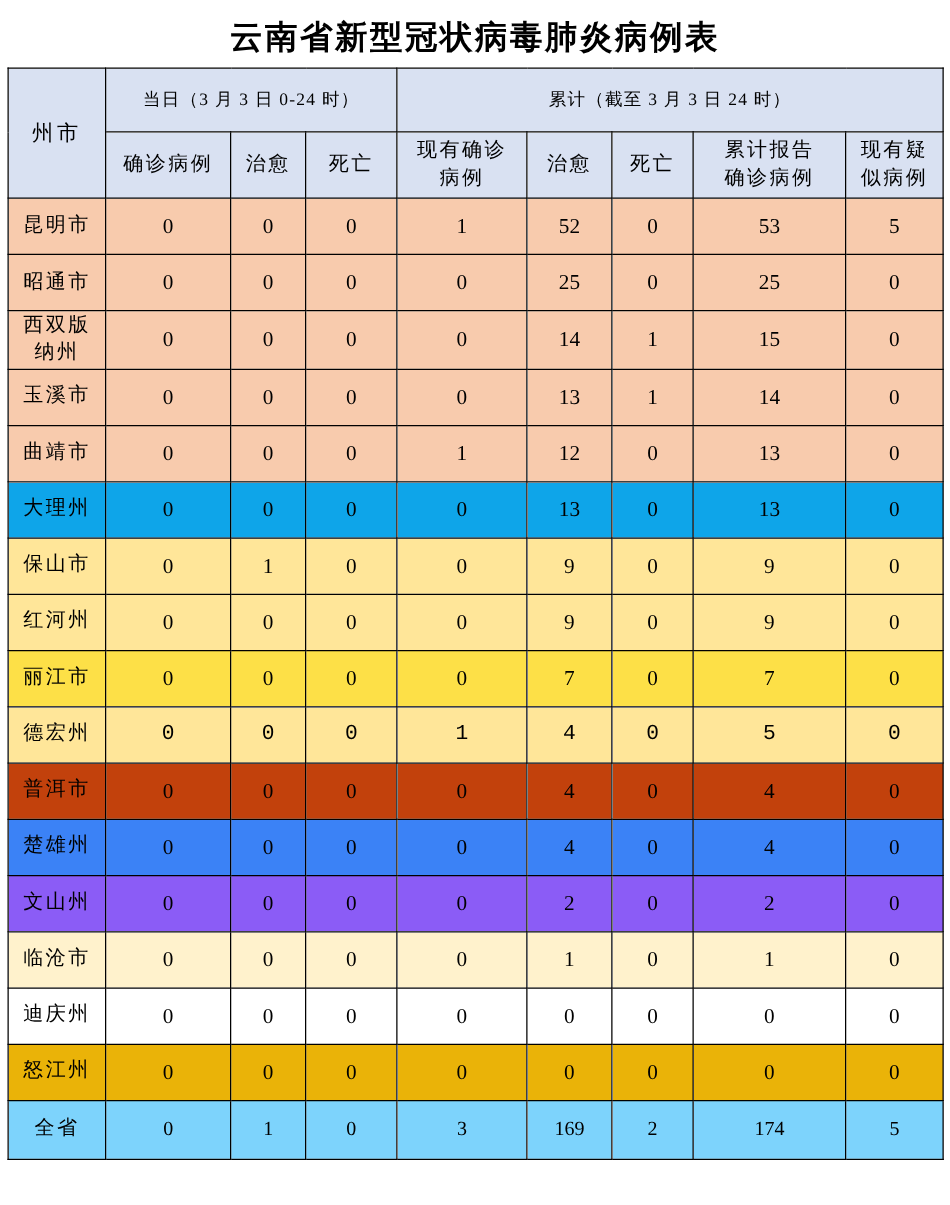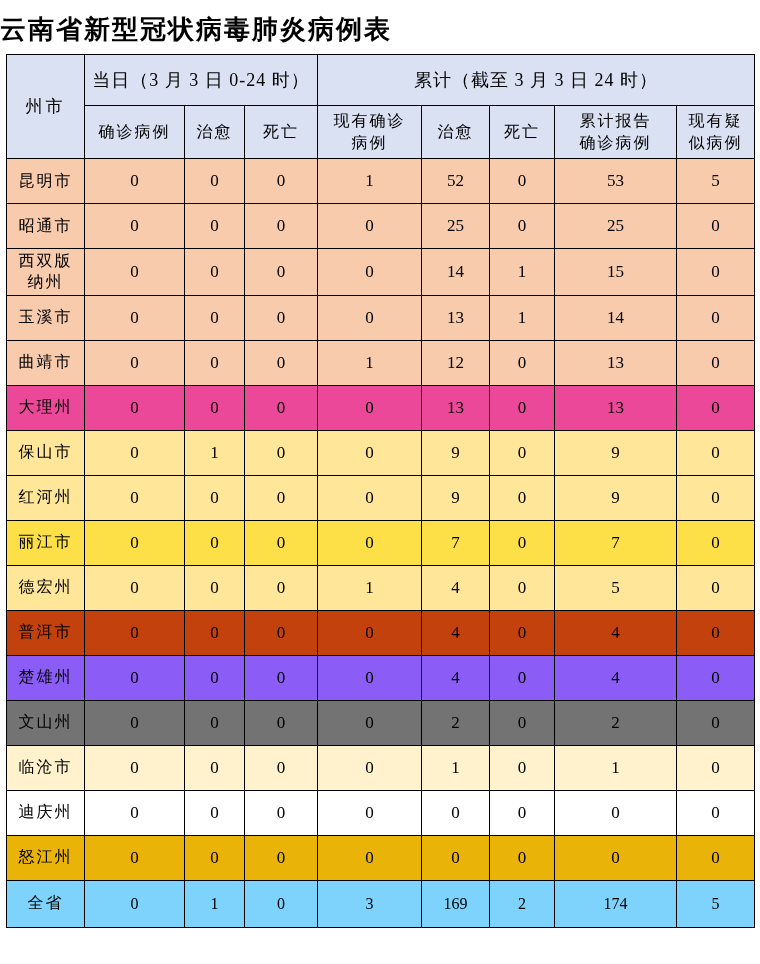--- a/index.html
+++ b/index.html
@@ -9,21 +9,21 @@
     width: 760px;
     height: 964px;
     font-family: "Liberation Serif", "DejaVu Serif", serif;
     color: #000000;
   }
   .page-title {
     margin: 0;
     padding-top: 10px;
     height: 44px;
     line-height: 40px;
-    text-align: left;
+    text-align: center;
     font-size: 26px;
     font-weight: bold;
     letter-spacing: 2px;
   }
   table.cases {
     border-collapse: collapse;
     table-layout: fixed;
     width: 748px;
     margin-left: 6px;
   }
@@ -36,21 +36,21 @@
   }
   thead td {
     background: #D9E1F2;
   }
   .corner-hdr {
     font-size: 17px;
     letter-spacing: 3px;
     margin-top: 20px;
   }
   .group-hdr {
-    font-size: 18px;
+    font-size: 14px;
     letter-spacing: 1px;
     height: 46px;
   }
   .sub-hdr {
     font-size: 16px;
     letter-spacing: 2px;
     white-space: pre-line;
     line-height: 1.35;
     height: 48px;
   }
@@ -156,21 +156,21 @@
         <td class="region">曲靖市</td>
         <td class="num">0</td>
         <td class="num">0</td>
         <td class="num">0</td>
         <td class="num">1</td>
         <td class="num">12</td>
         <td class="num">0</td>
         <td class="num">13</td>
         <td class="num">0</td>
       </tr>
-      <tr style="background: #ec4899;">
+      <tr style="background: #0ea5e9;">
         <td class="region">大理州</td>
         <td class="num">0</td>
         <td class="num">0</td>
         <td class="num">0</td>
         <td class="num">0</td>
         <td class="num">13</td>
         <td class="num">0</td>
         <td class="num">13</td>
         <td class="num">0</td>
       </tr>
@@ -200,21 +200,21 @@
         <td class="region">丽江市</td>
         <td class="num">0</td>
         <td class="num">0</td>
         <td class="num">0</td>
         <td class="num">0</td>
         <td class="num">7</td>
         <td class="num">0</td>
         <td class="num">7</td>
         <td class="num">0</td>
       </tr>
-      <tr style="background: rgb(255, 230, 153);">
+      <tr style="background: rgb(255, 230, 153); font-family: Liberation Mono, monospace;">
         <td class="region">德宏州</td>
         <td class="num">0</td>
         <td class="num">0</td>
         <td class="num">0</td>
         <td class="num">1</td>
         <td class="num">4</td>
         <td class="num">0</td>
         <td class="num">5</td>
         <td class="num">0</td>
       </tr>
@@ -222,32 +222,32 @@
         <td class="region">普洱市</td>
         <td class="num">0</td>
         <td class="num">0</td>
         <td class="num">0</td>
         <td class="num">0</td>
         <td class="num">4</td>
         <td class="num">0</td>
         <td class="num">4</td>
         <td class="num">0</td>
       </tr>
-      <tr style="background: #8b5cf6; margin-left: 48px;">
+      <tr style="background: #3b82f6; margin-left: 48px;">
         <td class="region">楚雄州</td>
         <td class="num">0</td>
         <td class="num">0</td>
         <td class="num">0</td>
         <td class="num">0</td>
         <td class="num">4</td>
         <td class="num">0</td>
         <td class="num">4</td>
         <td class="num">0</td>
       </tr>
-      <tr style="background: #737373; margin-left: 20px;">
+      <tr style="background: #8b5cf6; margin-left: 20px;">
         <td class="region">文山州</td>
         <td class="num">0</td>
         <td class="num">0</td>
         <td class="num">0</td>
         <td class="num">0</td>
         <td class="num">2</td>
         <td class="num">0</td>
         <td class="num">2</td>
         <td class="num">0</td>
       </tr>

